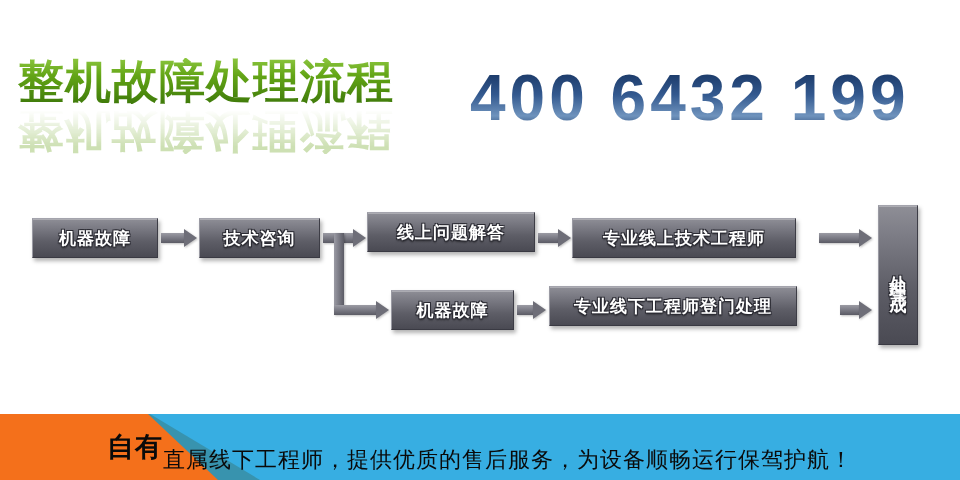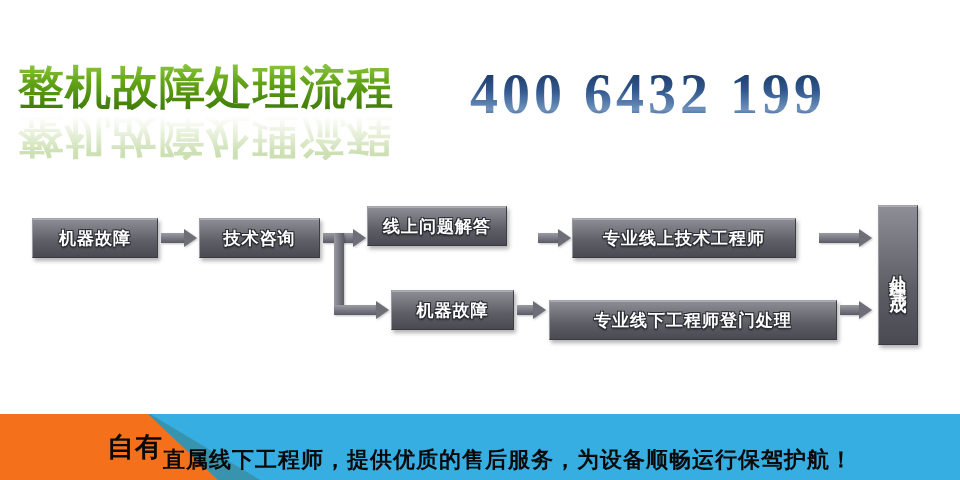--- a/index.html
+++ b/index.html
@@ -3,43 +3,43 @@
 <meta charset="utf-8">
 <style>
   html,body{margin:0;padding:0;}
   body{
     width:960px;height:480px;overflow:hidden;background:#ffffff;
     font-family:"DejaVu Sans","Liberation Sans",sans-serif;
   }
   #stage{position:relative;width:960px;height:480px;background:#fff;}
 
   
-  .title-wrap{position:absolute;left:18px;top:64px;width:420px;height:100px;}
+  .title-wrap{position:absolute;left:18px;top:58px;width:420px;height:100px;}
   .title{
     font-size:46px;font-weight:bold;letter-spacing:1px;line-height:1;
     font-family:"DejaVu Sans","Liberation Sans",sans-serif;
     background:linear-gradient(to bottom,#8cc63f 0%,#63a516 38%,#3f7a0a 100%);
     -webkit-background-clip:text;background-clip:text;color:transparent;
     -webkit-text-fill-color:transparent;
     white-space:nowrap;
   }
   .title-reflection{
     position:absolute;left:0;top:50px;
     font-size:46px;font-weight:bold;letter-spacing:1px;line-height:1;
     font-family:"DejaVu Sans","Liberation Sans",sans-serif;
     color:#6aa21c;white-space:nowrap;
     transform:scaleY(-1);
     -webkit-mask-image:linear-gradient(to top,rgba(0,0,0,0) 5%,rgba(0,0,0,.45) 85%);
     mask-image:linear-gradient(to top,rgba(0,0,0,0) 5%,rgba(0,0,0,.45) 85%);
     opacity:.75;
   }
   .phone{
     position:absolute;left:470px;top:66px;white-space:nowrap;
-    font-family:Liberation Serif, serif;
-    font-size:56px;font-weight:bold;letter-spacing:4px;line-height:1;
+    font-family:Liberation Sans, sans-serif;
+    font-size:64px;font-weight:bold;letter-spacing:4px;line-height:1;
     background:linear-gradient(to bottom,#14305c 0%,#33598f 45%,#6f93bd 78%,#22406e 100%);
     -webkit-background-clip:text;background-clip:text;color:transparent;
     -webkit-text-fill-color:transparent;
   }
 
   
   .node{
     position:absolute;box-sizing:border-box;
     background:linear-gradient(to bottom,#8e8e96 0%,#7c7c85 22%,#5d5d66 60%,#4a4a53 100%);
     border:1px solid #6d6d77;
@@ -95,46 +95,46 @@
     position:absolute;left:0;top:0;width:960px;height:66px;
     display:flex;align-items:center;justify-content:center;
     white-space:nowrap;color:#0a0a0a;
   }
   .bt-strong{
     font-family:"DejaVu Sans","Liberation Sans",sans-serif;
     font-size:27px;font-weight:bold;letter-spacing:1px;
   }
   .bt-rest{
     font-family:"DejaVu Sans","Liberation Sans",sans-serif;
-    font-size:22px;font-weight:bold;letter-spacing:1px;margin-top:25px;
+    font-size:22px;font-weight:normal;letter-spacing:1px;margin-top:25px;
   }
 </style>
 </head>
 <body>
 
 <div id="stage">
 
   <div class="title-wrap">
     <div class="title">整机故障处理流程</div>
     <div class="title-reflection">整机故障处理流程</div>
   </div>
 
   <div class="phone">400 6432 199</div>
 
   <div class="node" style="left:32px;top:218px;width:126px;height:40px;">机器故障</div>
 
   <div class="node" style="left:199px;top:218px;width:121px;height:40px;">技术咨询</div>
 
-  <div class="node" style="left:367px;top:206px;width:140px;height:40px;">线上问题解答</div>
+  <div class="node" style="left:367px;top:212px;width:168px;height:40px;">线上问题解答</div>
 
   <div class="node" style="left:572px;top:218px;width:224px;height:40px;">专业线上技术工程师</div>
 
   <div class="node" style="left:391px;top:290px;width:123px;height:40px;">机器故障</div>
 
-  <div class="node" style="left:549px;top:300px;width:288px;height:40px;">专业线下工程师登门处理</div>
+  <div class="node" style="left:549px;top:286px;width:248px;height:40px;">专业线下工程师登门处理</div>
 
   <div class="node vertical" style="left:878px;top:205px;width:40px;height:140px;">处理完成</div>
 
   <div class="conn">
     <div class="bar" style="left:161px;top:233px;width:25px;height:10px;"></div>
     <div class="arrowhead" style="left:184px;top:229px;"></div>
   </div>
 
   <div class="conn">
     <div class="bar" style="left:323px;top:233px;width:32px;height:10px;"></div>

